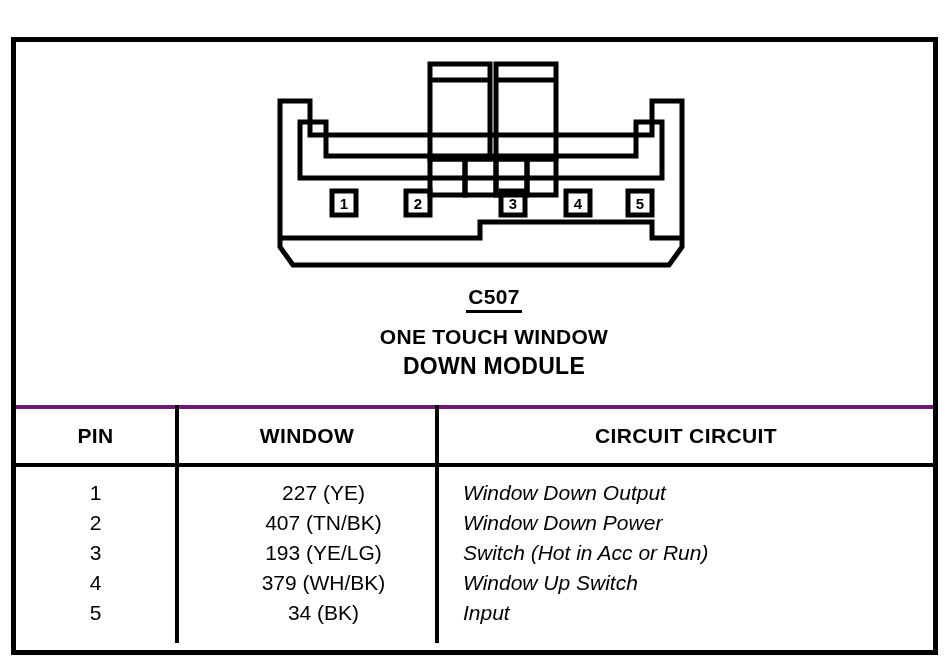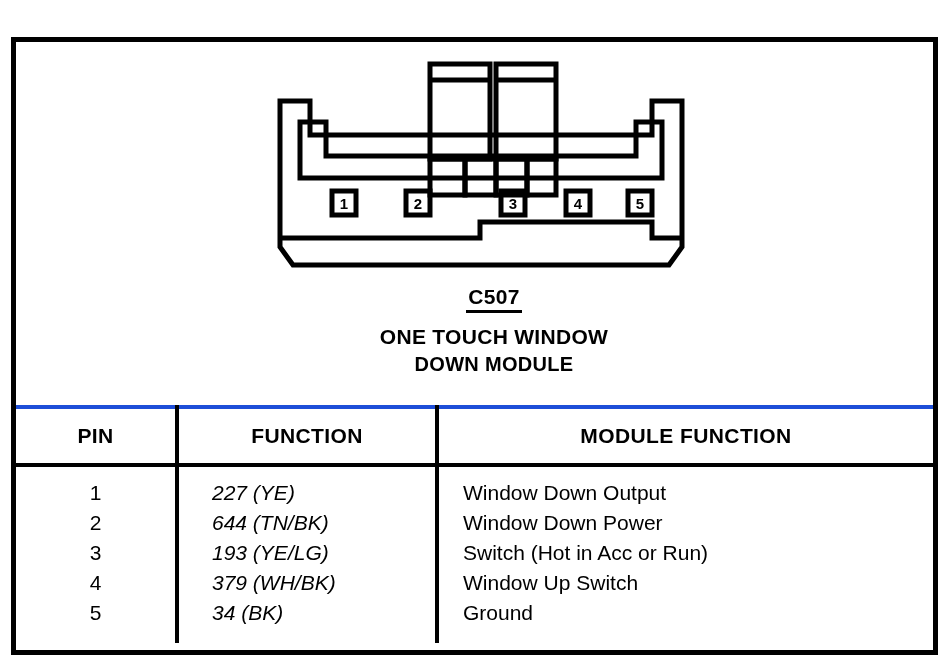--- a/index.html
+++ b/index.html
@@ -66,38 +66,38 @@
   #caption-code span.code-underline {
     border-bottom: 3px solid #000;
     padding: 0 2px 2px 2px;
   }
   #caption-line1 {
     top: 283px;
     font-size: 21px;
   }
   #caption-line2 {
     top: 311px;
-    font-size: 20px;
+    font-size: 23px;
   }
 
   
   #pin-table {
     position: absolute;
     left: 0;
     top: 363px;
     width: 917px;
     border-collapse: collapse;
     table-layout: fixed;
   }
   #pin-table col.c-pin       { width: 161px; }
   #pin-table col.c-circuit   { width: 260px; }
   #pin-table col.c-function  { width: 496px; }
 
   #pin-table thead th {
-    border-top: 4px solid #1d4ed8;
+    border-top: 4px solid #701a75;
     border-bottom: 4px solid #000;
     border-right: 4px solid #000;
     font-size: 21px;
     font-weight: bold;
     text-align: center;
     height: 54px;
     letter-spacing: 0.4px;
     padding: 0;
   }
   #pin-table thead th:last-child { border-right: none; }
@@ -109,22 +109,22 @@
     padding: 0;
     height: 30px;
     line-height: 30px;
   }
   #pin-table tbody td:last-child { border-right: none; }
 
   #pin-table tbody tr:first-child td { padding-top: 11px; }
   #pin-table tbody tr:last-child  td { padding-bottom: 15px; }
 
   .cell-pin      { text-align: center; }
-  .cell-circuit  { text-align: left; padding-left: 33px !important; font-style: italic; }
-  .cell-function { text-align: left; padding-left: 24px !important; }
+  .cell-circuit  { text-align: center; padding-left: 33px !important; }
+  .cell-function { text-align: left; padding-left: 24px !important; font-style: italic; }
 </style>
 </head>
 <body>
 
 <div id="sheet">
 
   <div id="connector-area">
 
     <div class="connector-drawing">
       <svg width="450" height="255" viewBox="0 0 450 255" xmlns="http://www.w3.org/2000/svg">
@@ -200,46 +200,46 @@
 
   <table id="pin-table">
     <colgroup>
       <col class="c-pin">
       <col class="c-circuit">
       <col class="c-function">
     </colgroup>
     <thead>
       <tr>
         <th>PIN</th>
-        <th>FUNCTION</th>
-        <th>MODULE FUNCTION</th>
+        <th>WINDOW</th>
+        <th>CIRCUIT CIRCUIT</th>
       </tr>
     </thead>
     <tbody>
       <tr>
         <td class="cell-pin">1</td>
         <td class="cell-circuit">227 (YE)</td>
         <td class="cell-function">Window Down Output</td>
       </tr>
       <tr>
         <td class="cell-pin">2</td>
-        <td class="cell-circuit">644 (TN/BK)</td>
+        <td class="cell-circuit">407 (TN/BK)</td>
         <td class="cell-function">Window Down Power</td>
       </tr>
       <tr>
         <td class="cell-pin">3</td>
         <td class="cell-circuit">193 (YE/LG)</td>
         <td class="cell-function">Switch (Hot in Acc or Run)</td>
       </tr>
       <tr>
         <td class="cell-pin">4</td>
         <td class="cell-circuit">379 (WH/BK)</td>
         <td class="cell-function">Window Up Switch</td>
       </tr>
       <tr>
         <td class="cell-pin">5</td>
         <td class="cell-circuit">34 (BK)</td>
-        <td class="cell-function">Ground</td>
+        <td class="cell-function">Input</td>
       </tr>
     </tbody>
   </table>
 
 </div>
 
 </body></html>

